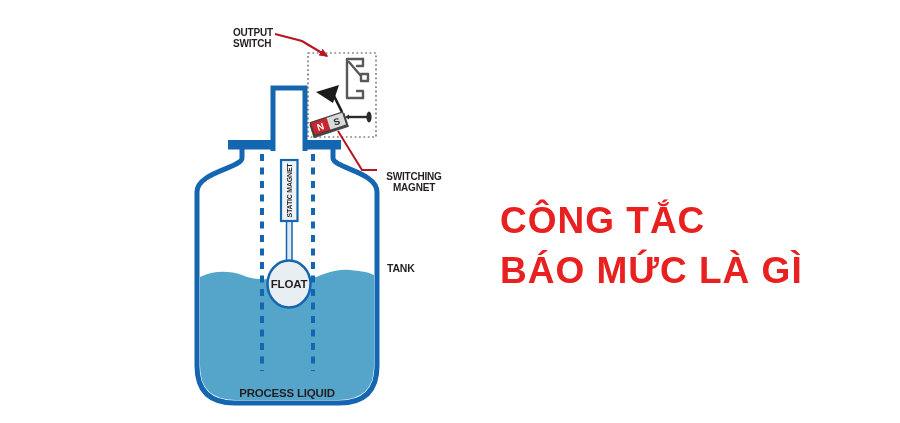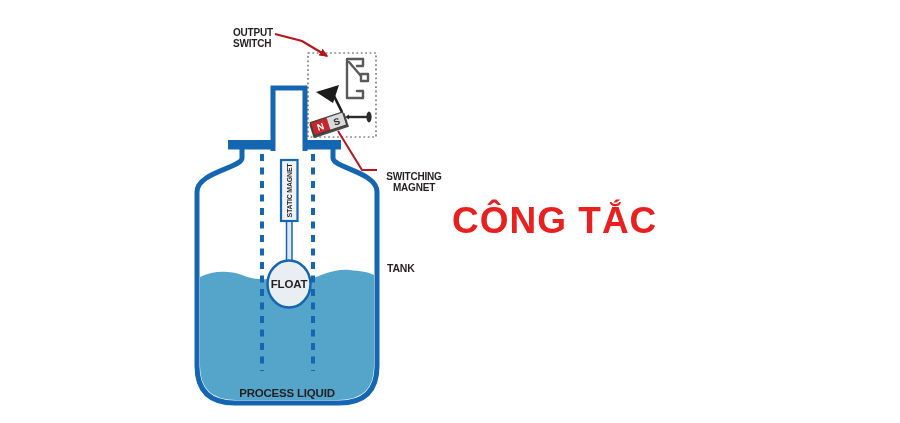--- a/index.html
+++ b/index.html
@@ -25,21 +25,21 @@
     font-family:"Liberation Sans",sans-serif;font-weight:bold;
     fill:var(--label-black);letter-spacing:-0.2px;
   }
   .red-line{stroke:var(--annotation-red);fill:none;}
   #headline{
     position:absolute;left:452px;top:196px;
     font-family:"Liberation Sans",sans-serif;font-weight:bold;
     font-size:37px;line-height:50px;letter-spacing:1px;
     color:var(--title-red);white-space:nowrap;
   }
-  #headline div{display:block;}
+  #headline div{display:block;margin-left:48px;}
 </style>
 </head>
 <body>
 
 <div id="stage">
 
   <svg id="diagram-svg" width="900" height="423" viewBox="0 0 900 423" xmlns="http://www.w3.org/2000/svg">
 
     <defs>
       <marker id="arrowR" markerWidth="10" markerHeight="9" refX="7.5" refY="4" orient="auto" markerUnits="userSpaceOnUse">
@@ -115,15 +115,16 @@
     <g>
       <text x="233" y="36" class="lbl" font-size="10">OUTPUT</text>
       <text x="233" y="46.5" class="lbl" font-size="10">SWITCH</text>
       <text x="414" y="180" text-anchor="middle" class="lbl" font-size="10">SWITCHING</text>
       <text x="414" y="191" text-anchor="middle" class="lbl" font-size="10">MAGNET</text>
     </g>
   </svg>
 
   <div id="headline">
     <div>CÔNG TẮC</div>
+    <div>BÁO MỨC LÀ GÌ</div>
   </div>
 
 </div>
 
 </body></html>

